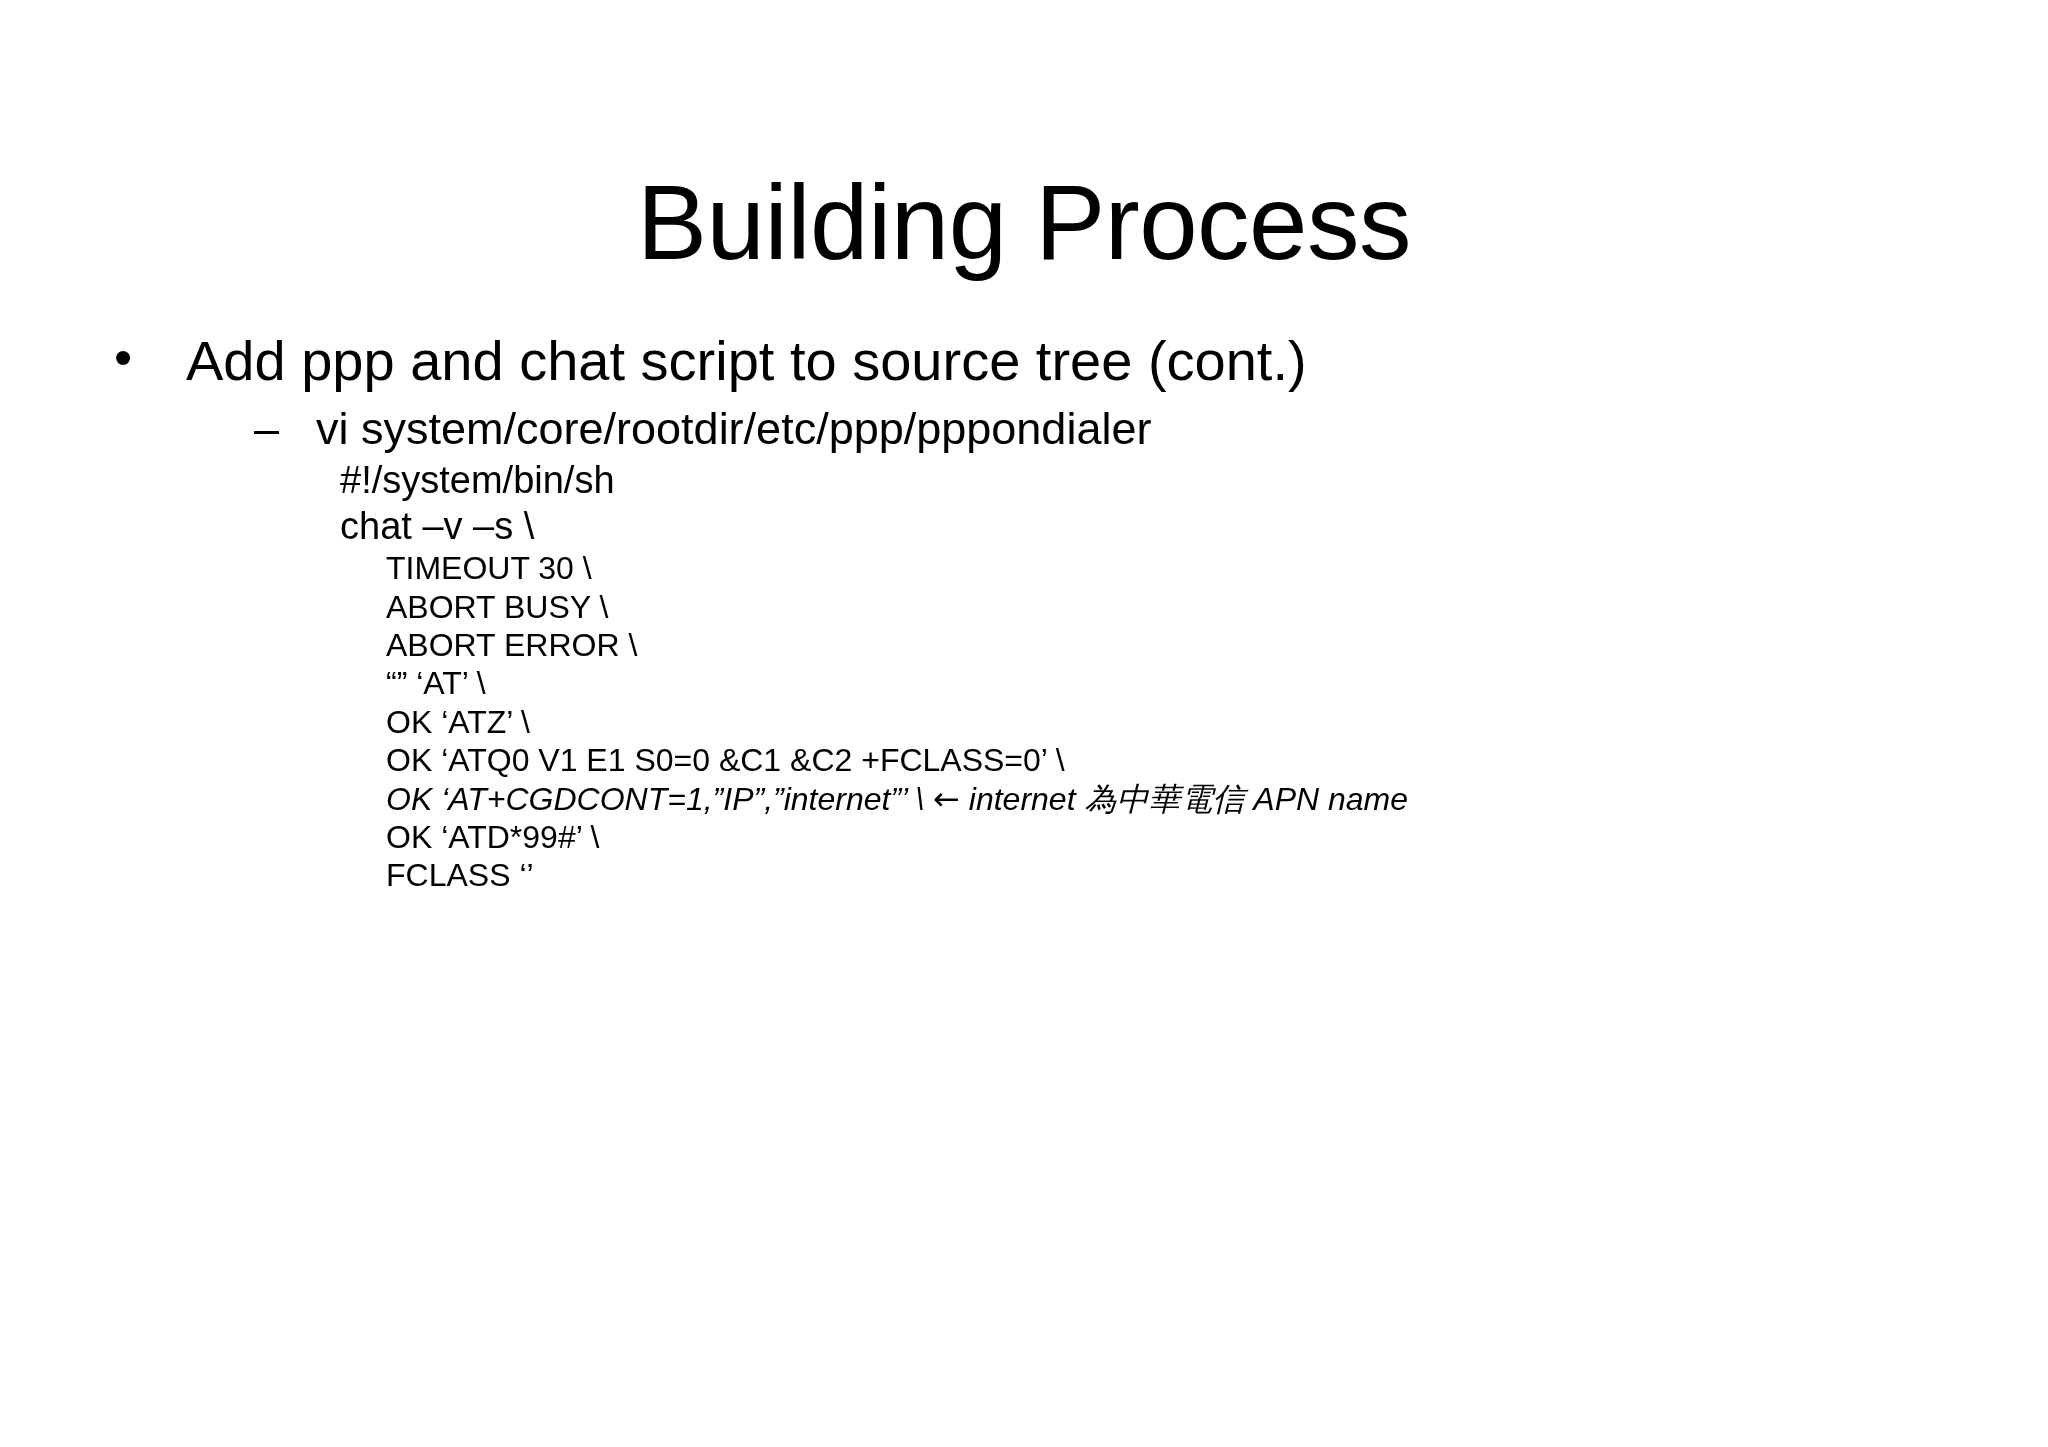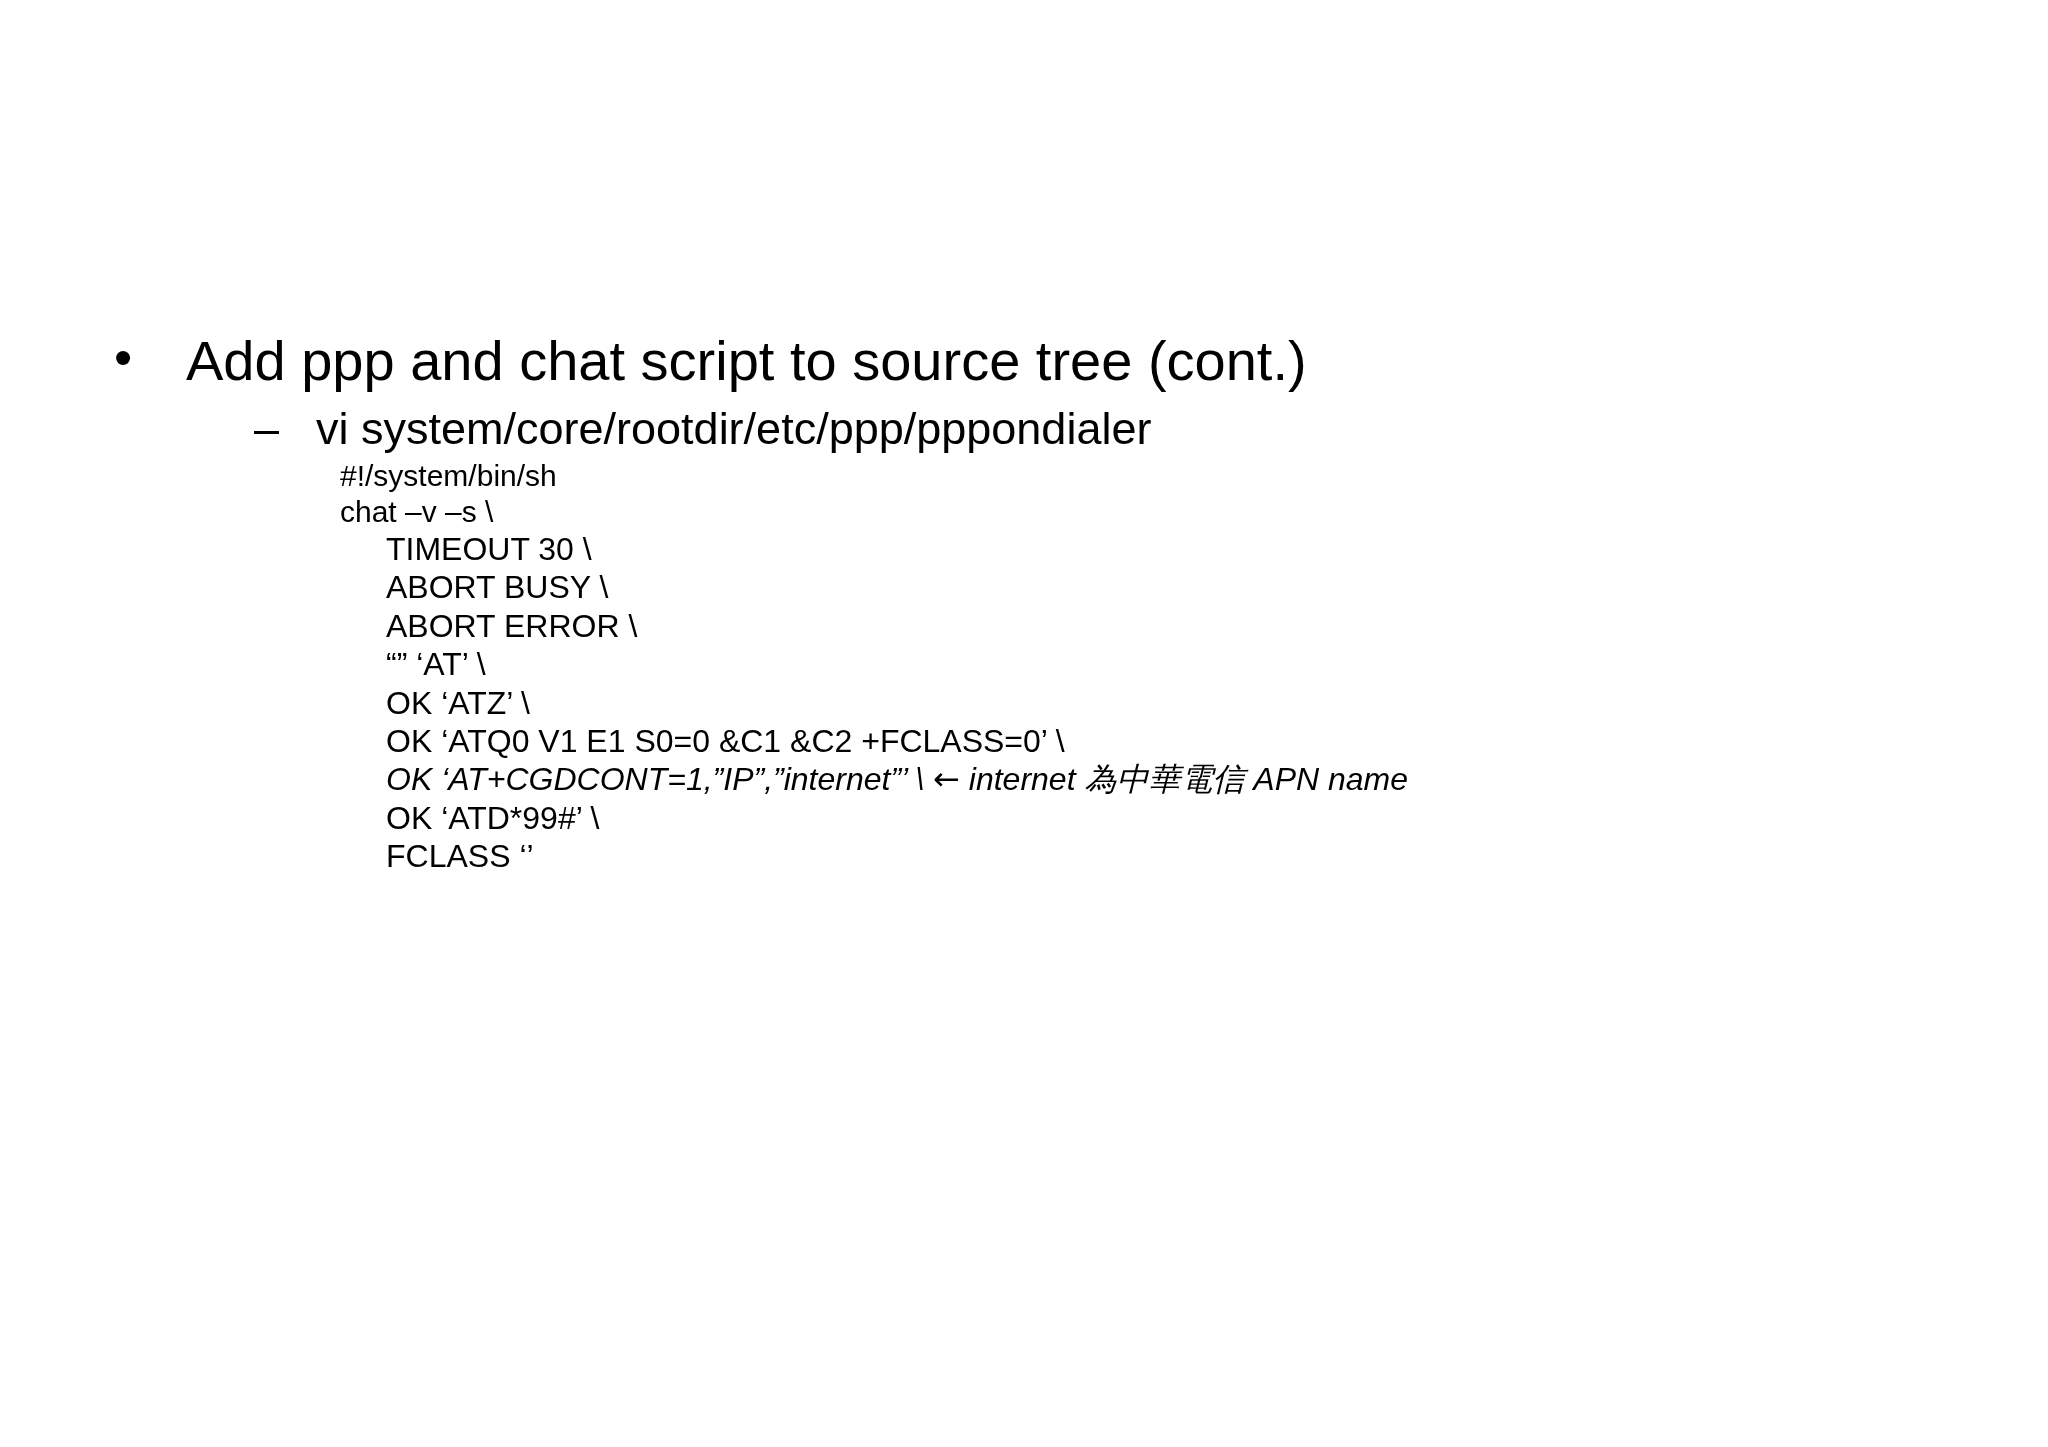--- a/index.html
+++ b/index.html
@@ -76,21 +76,21 @@
     position: absolute;
     left: 150px;
     top: 0;
     font-size: 45px;
     line-height: 1.14;
   }
 
   
   .lvl3 {
     padding-left: 236px;
-    font-size: 30px;
+    font-size: 38px;
     line-height: 1.2;
   }
 
   
   .lvl4 {
     padding-left: 282px;
     font-size: 32px;
     line-height: 1.2;
   }
 
@@ -103,20 +103,21 @@
 
   .nowrap { white-space: nowrap; }
 
   .cjk { font-family: "DejaVu Sans", sans-serif; }
 </style>
 </head>
 <body>
 
 <div class="slide">
 
+  <h1 class="slide-title">Building Process</h1>
 
   <div class="body-area">
 
     <div class="lvl1">
       <span class="marker">•</span>
       <span>Add ppp and chat script to source tree (cont.)</span>
     </div>
 
     <div class="lvl2">
       <span class="marker">–</span>

